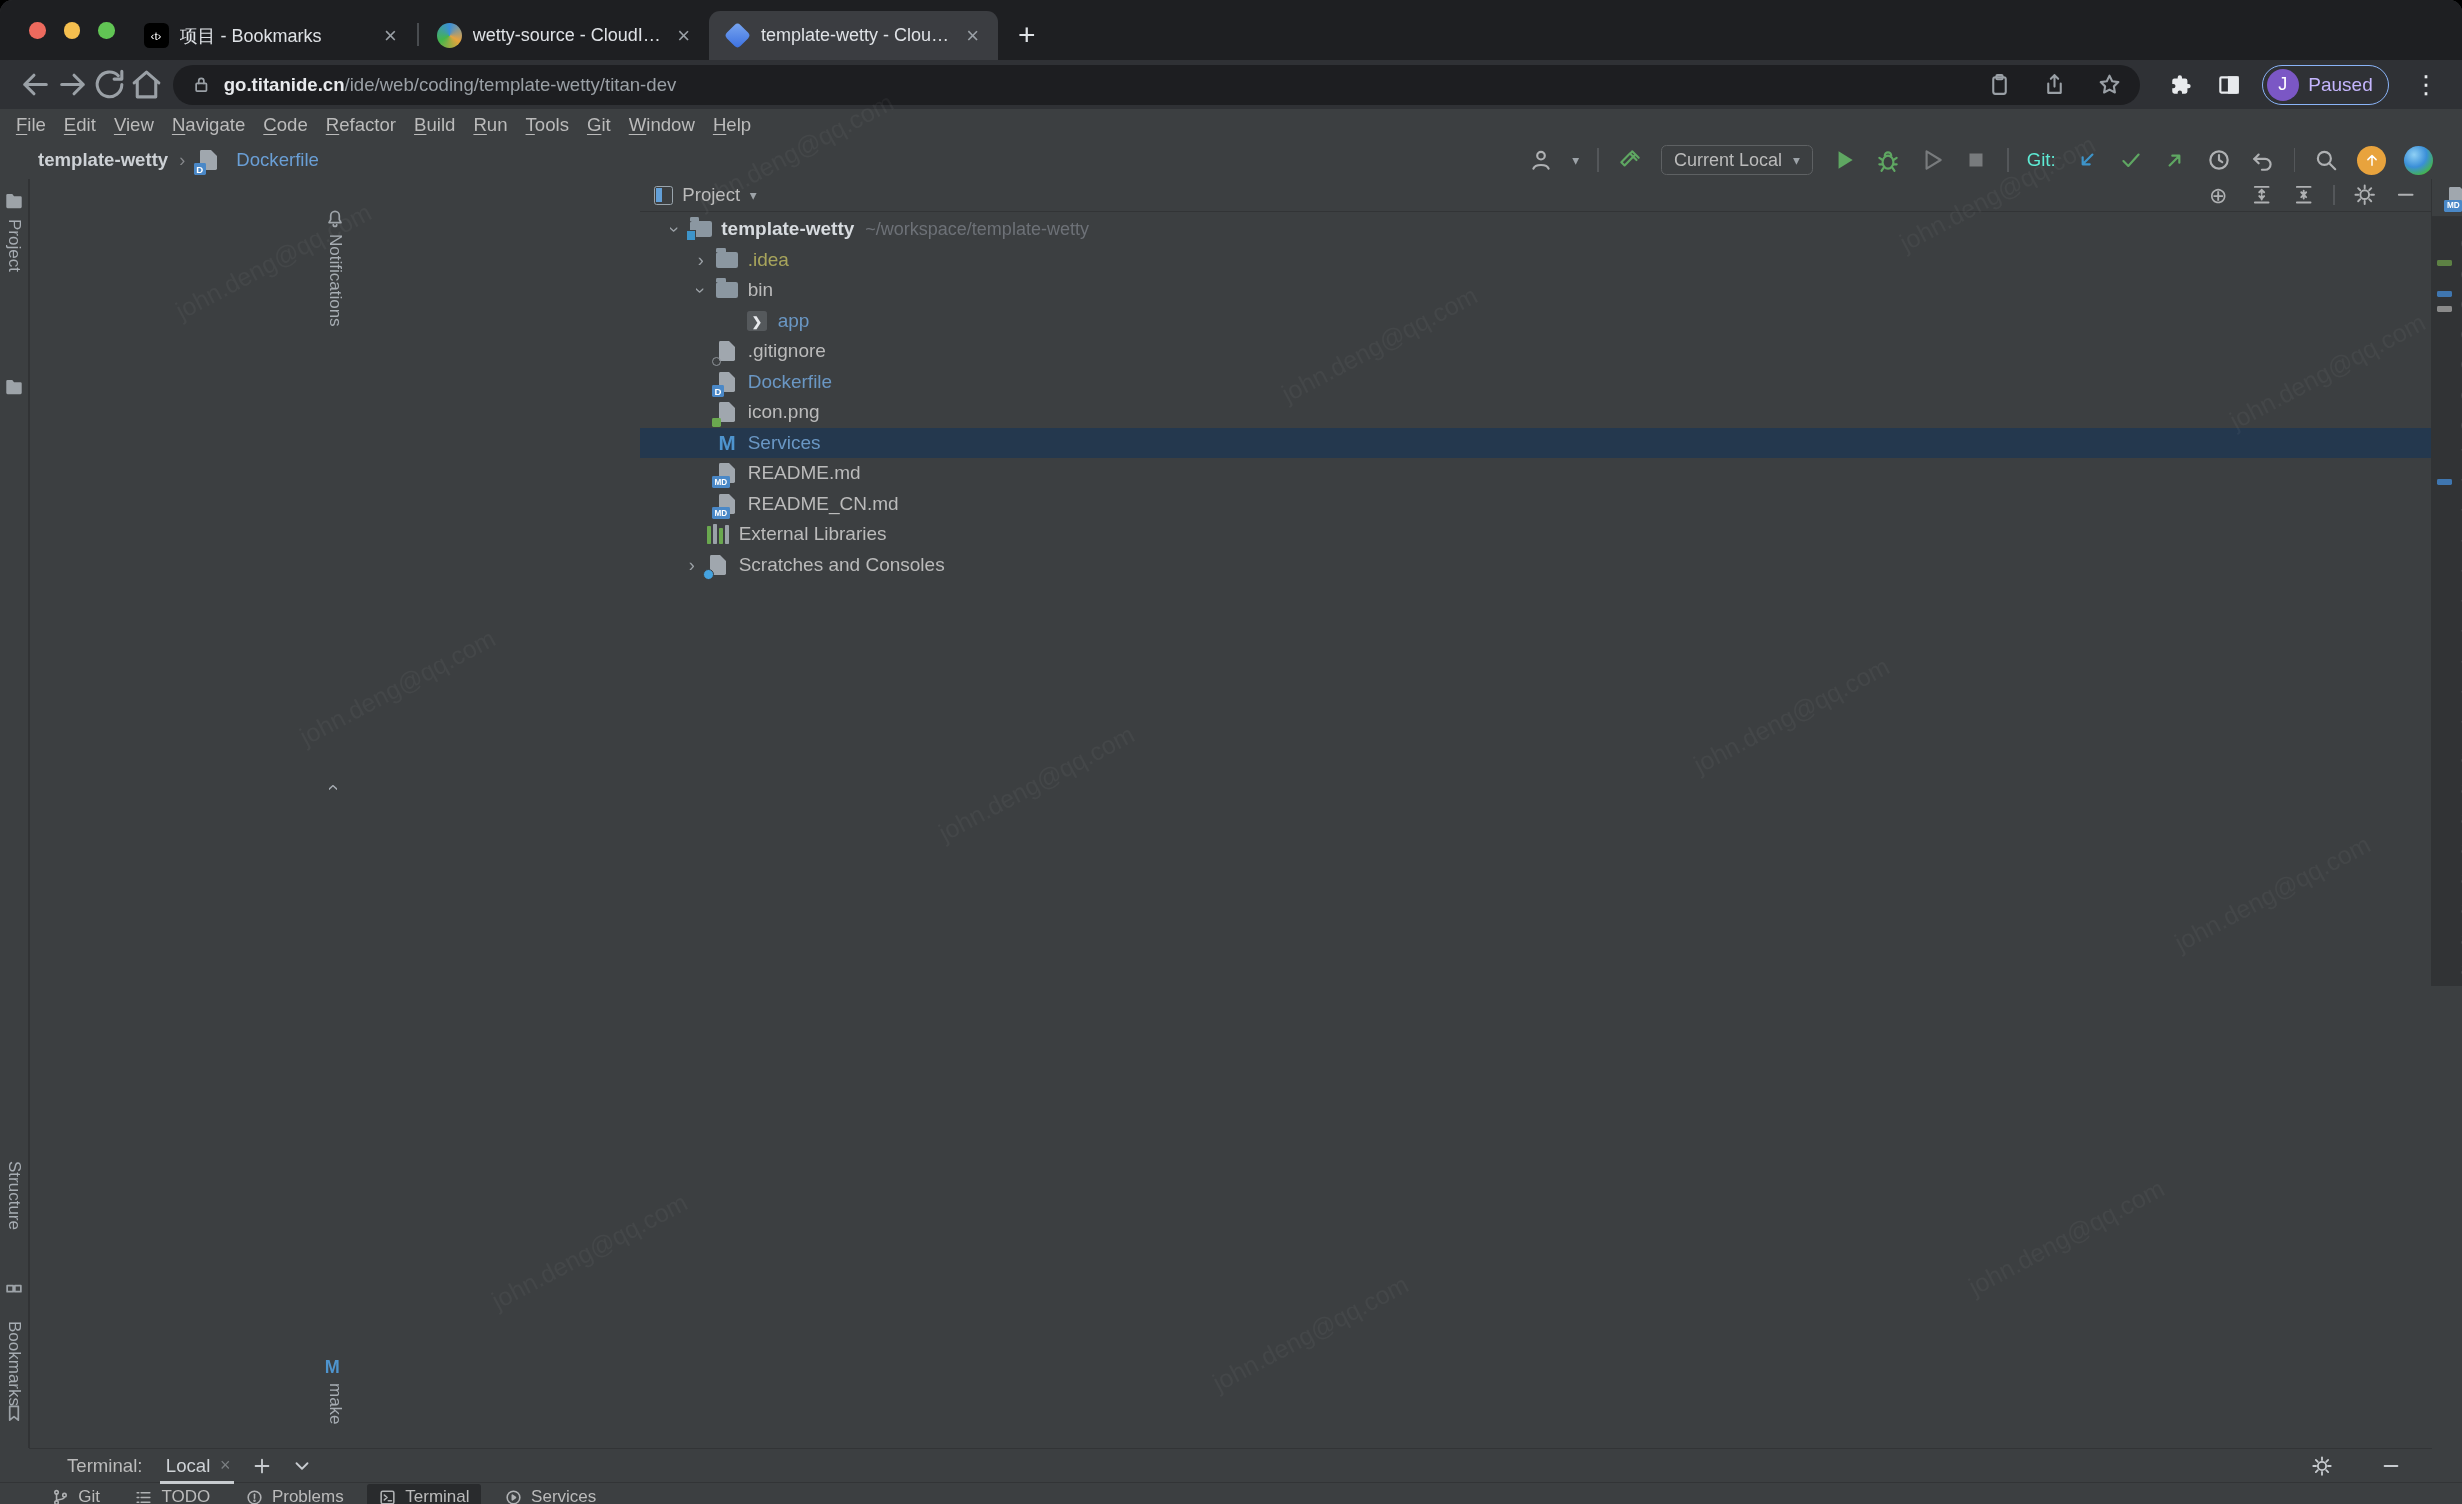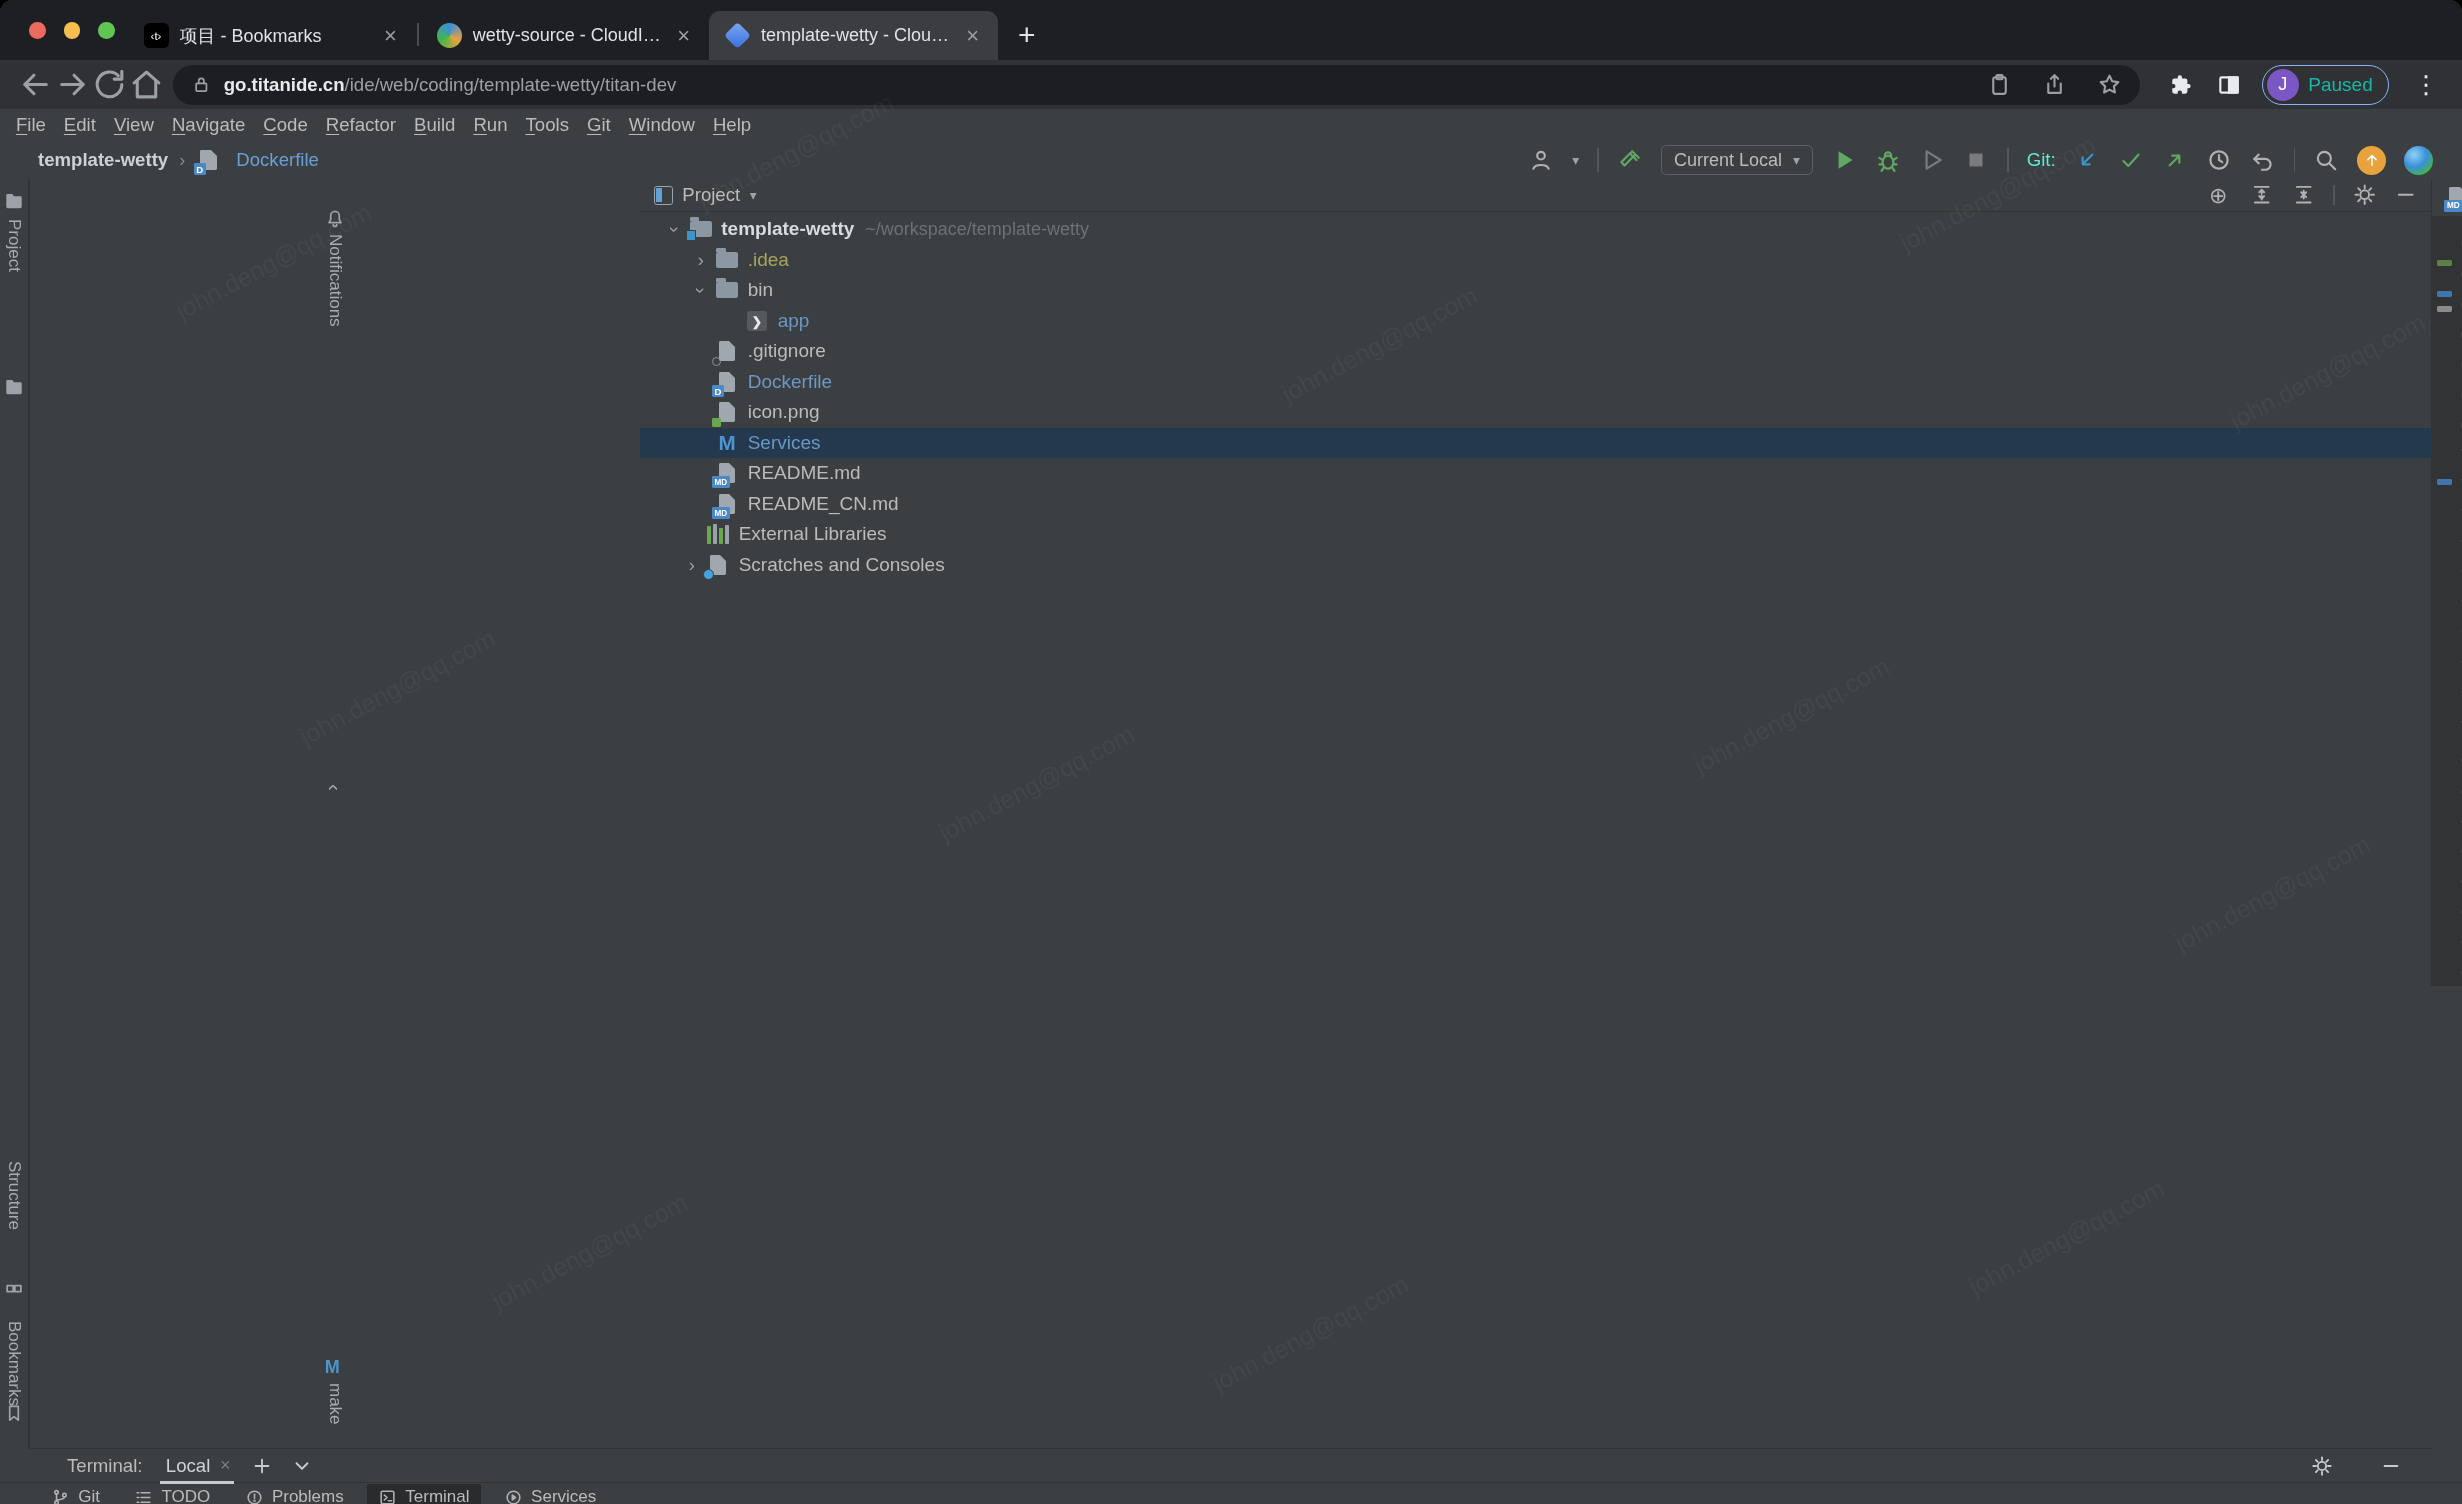--- a/index.html
+++ b/index.html
@@ -32,21 +32,21 @@
   .urlpill{flex:1;height:40px;background:#1d1e21;border-radius:20px;display:flex;align-items:center;
            padding:0 18px;margin:0 8.2px;font-size:18.6px;color:#9aa0a6;gap:12.4px;}
   .pill-lock{width:20.6px;height:20.6px;color:#9aa0a6;}
   .host{color:#e8eaed;font-weight:bold;}
   .urlrest{flex:1;white-space:nowrap;overflow:hidden;}
   .pill-ic{width:25px;height:25px;color:#9aa0a6;margin-left:18px;}
   .chrome-ic{width:26px;height:26px;color:#e8eaed;margin-left:20.6px;}
   .avatar-pill{height:40px;border:1.4px solid #8ab4f8;border-radius:20px;display:flex;align-items:center;
                padding:0 15px 0 3.4px;gap:9.6px;margin-left:20.6px;}
   .avatar{width:32px;height:32px;border-radius:50%;background:#7b57c5;color:#fff;display:flex;align-items:center;justify-content:center;font-size:18px;}
-  .paused{color:#14b8a6;font-size:19px;}
+  .paused{color:#c4b5fd;font-size:19px;}
   .dots{color:#e8eaed;font-size:25px;margin-left:18px;padding:0 6.9px;}
 
   
   .menubar{height:32px;background:#3c3f41;display:flex;align-items:center;padding-left:6.9px;font-size:18.6px;color:#bbb;}
   .menu-item{padding:0 9px;}
   .mn{text-decoration:underline;text-underline-offset:3.4px;}
   .idetoolbar{height:38px;background:#3c3f41;display:flex;align-items:center;padding:0 29px 0 38px;}
   .crumb-root{font-weight:bold;color:#cdd1d5;font-size:18.6px;}
   .crumb-sep{color:#85878a;margin:0 11px;font-size:18px;}
   .crumb-file{color:#6a9fd6;font-size:18.6px;display:flex;align-items:center;gap:6.9px;}

